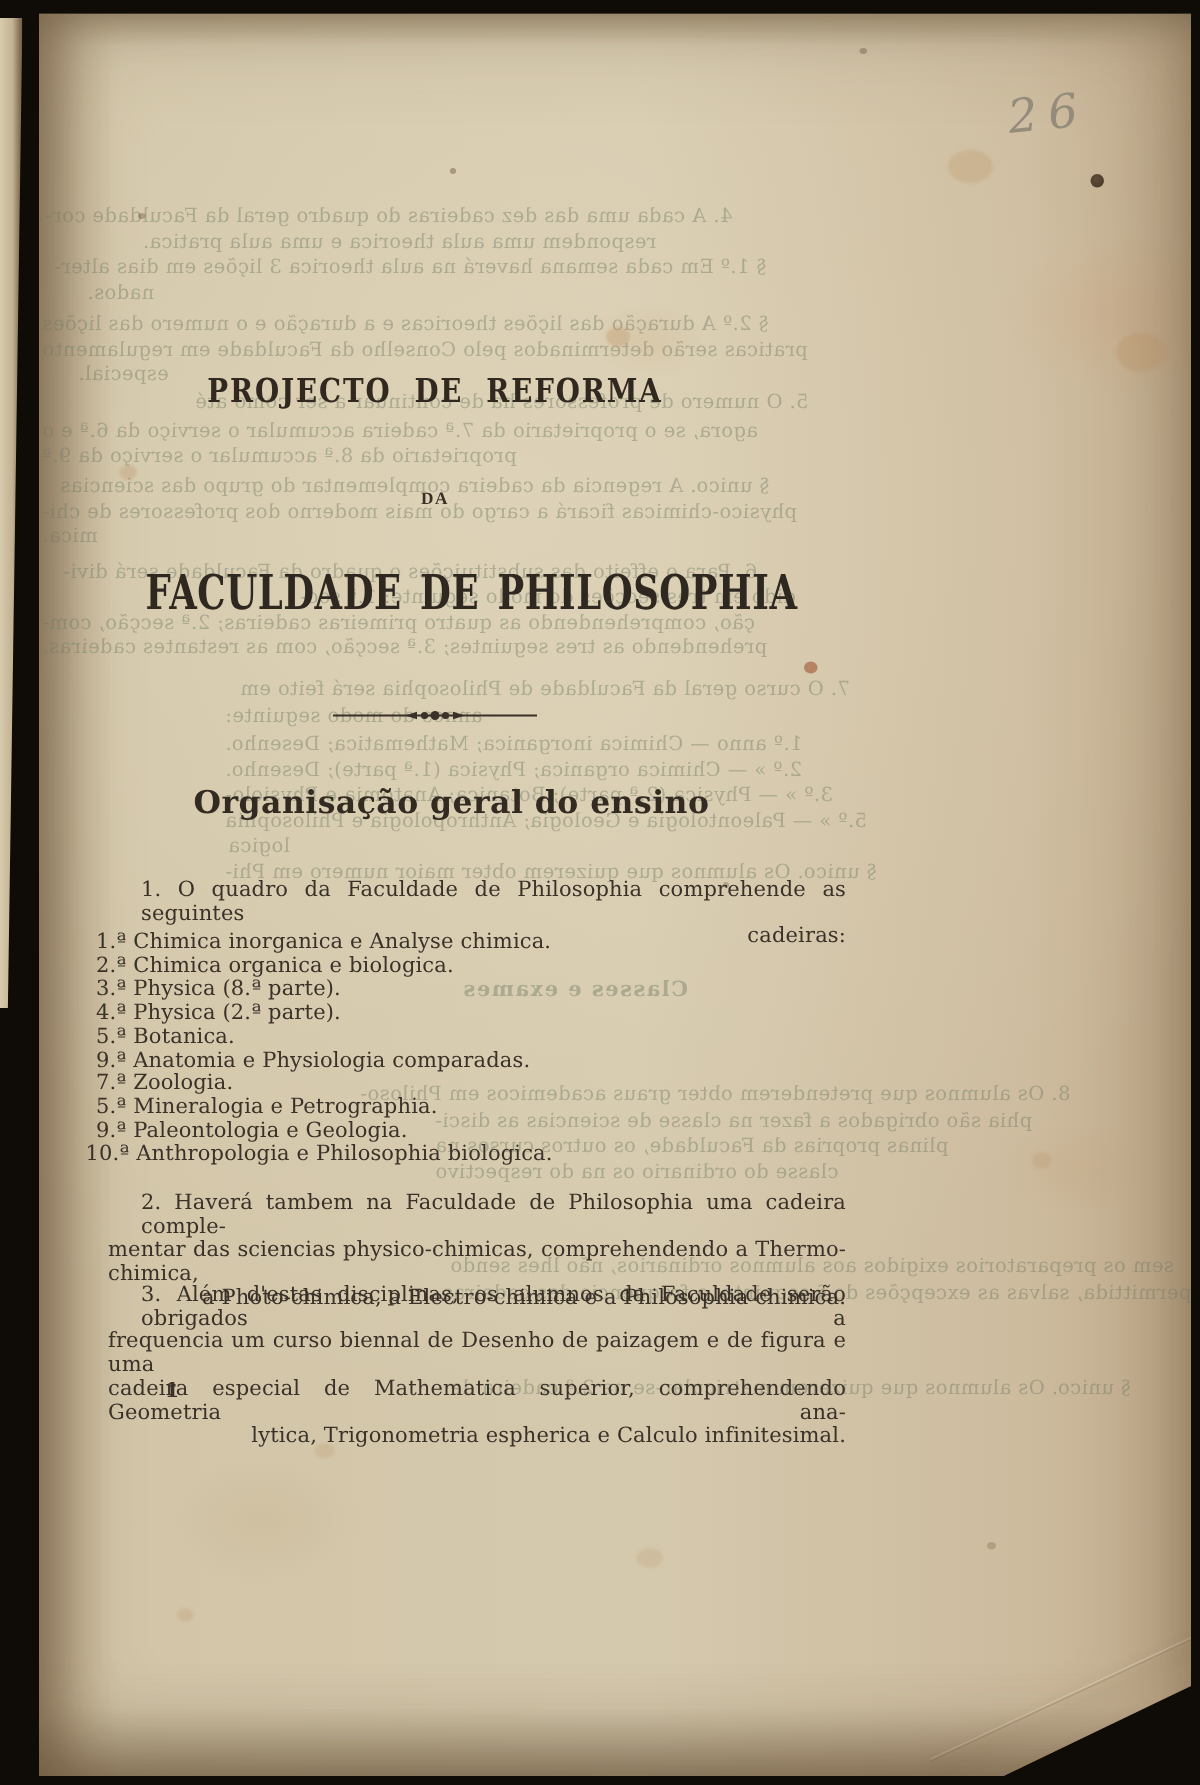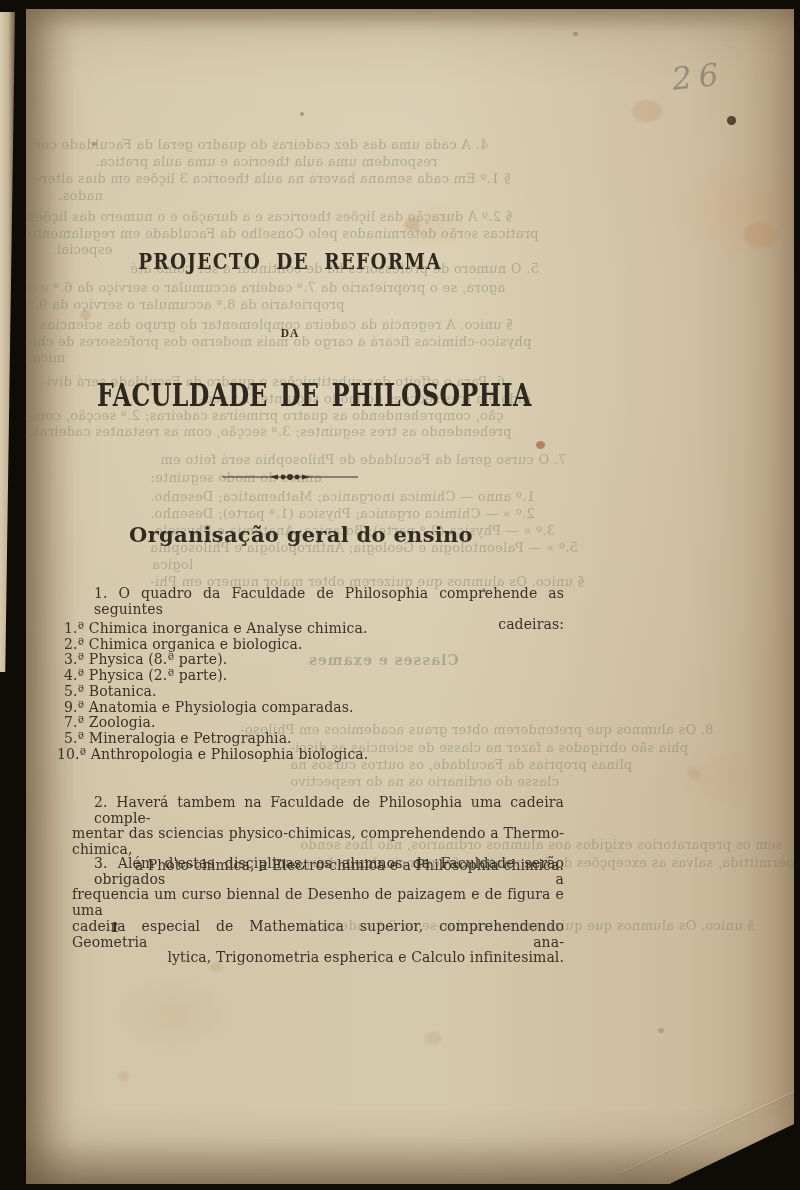--- a/index.html
+++ b/index.html
@@ -150,20 +150,21 @@
 
       <div class="chairs">
         <div>1.ª Chimica inorganica e Analyse chimica.</div>
         <div>2.ª Chimica organica e biologica.</div>
         <div>3.ª Physica (8.ª parte).</div>
         <div>4.ª Physica (2.ª parte).</div>
         <div>5.ª Botanica.</div>
         <div>9.ª Anatomia e Physiologia comparadas.</div>
         <div>7.ª Zoologia.</div>
         <div>5.ª Mineralogia e Petrographia.</div>
+        <div>9.ª Paleontologia e Geologia.</div>
         <div class="wide">10.ª Anthropologia e Philosophia biologica.</div>
       </div>
 
       <div class="blk" style="top:209px">
         <div class="jl ind">2. Haverá tambem na Faculdade de Philosophia uma cadeira comple-</div>
         <div class="jl">mentar das sciencias physico-chimicas, comprehendendo a Thermo-chimica,</div>
         <div class="ll">a Photo-chimica, a Electro-chimica e a Philosophia chimica.</div>
       </div>
 
       <div class="blk" style="top:270px">

